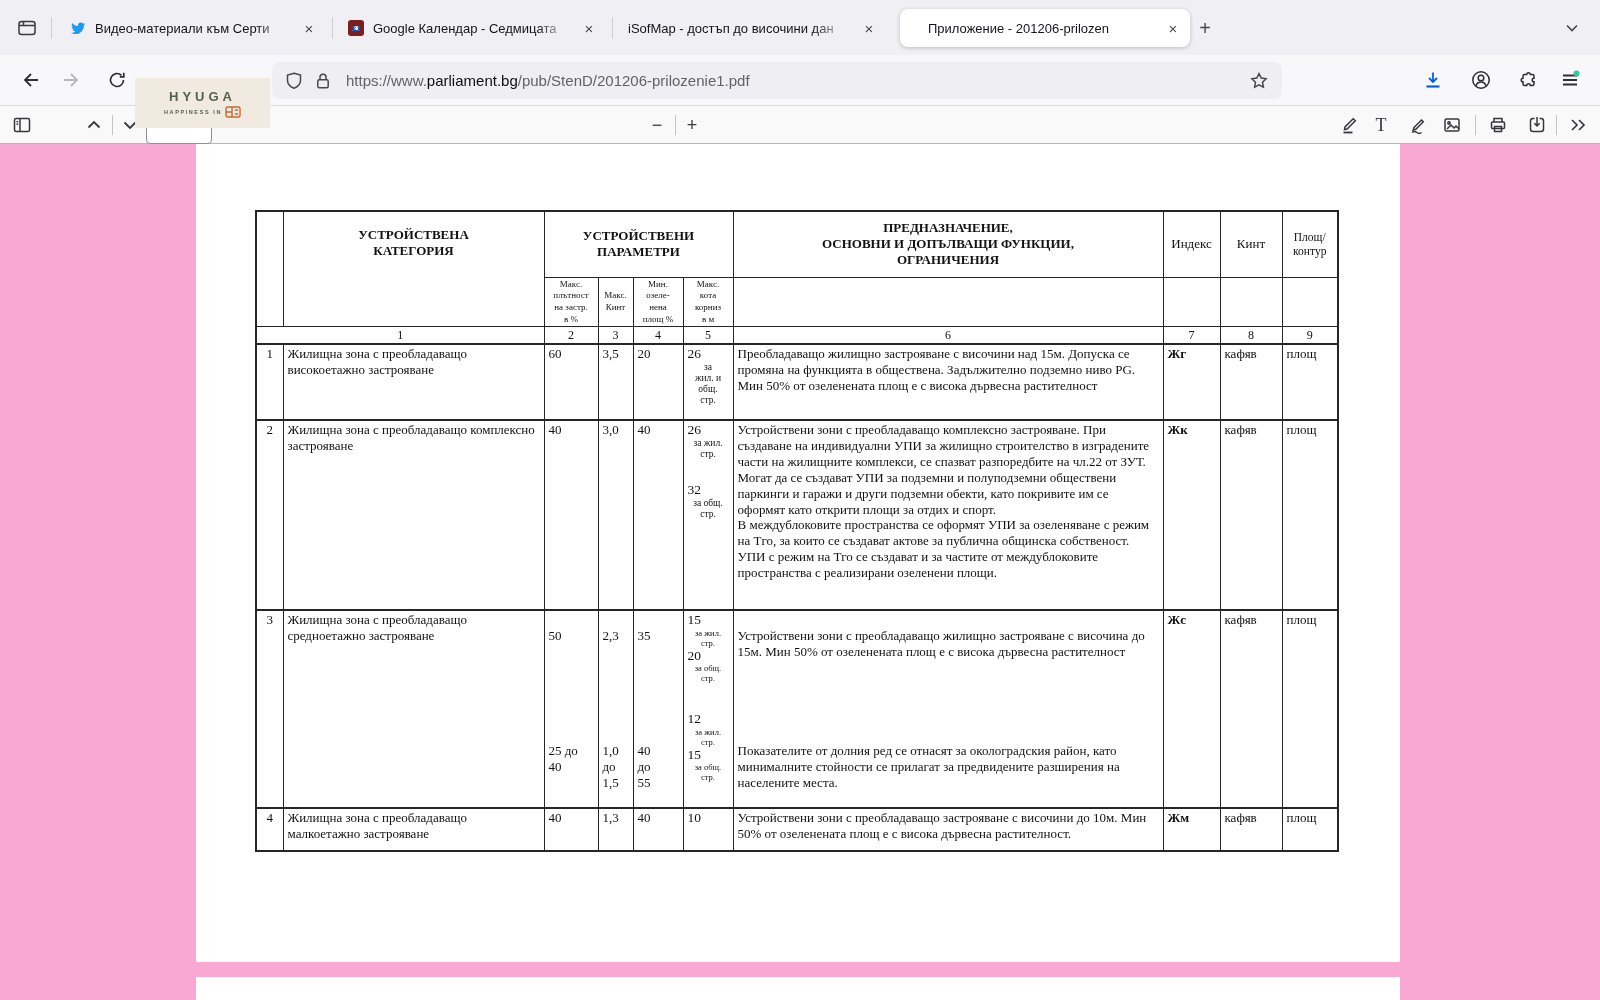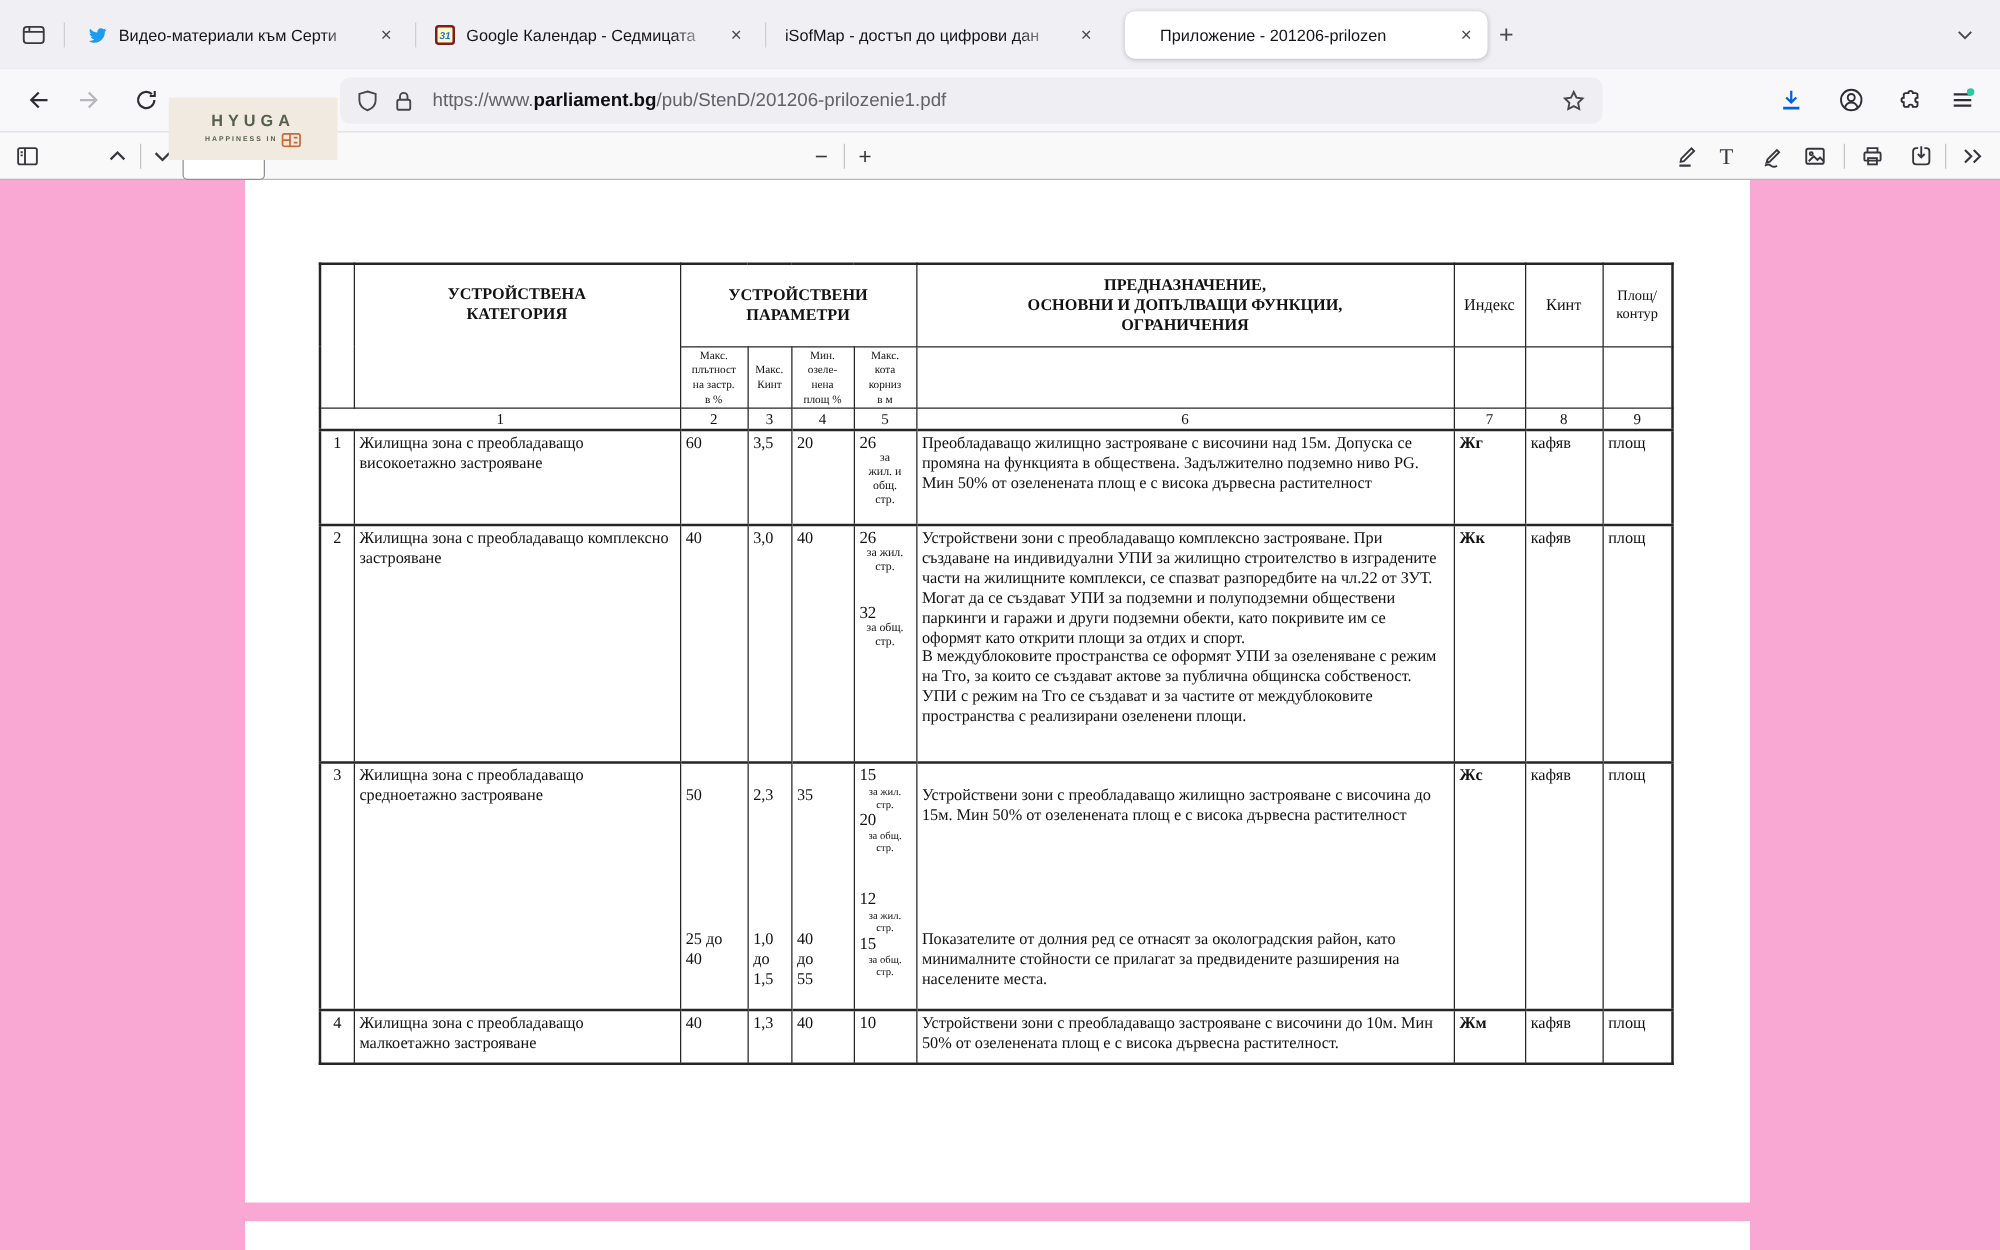--- a/index.html
+++ b/index.html
@@ -13,35 +13,35 @@
   .tabsep { position:absolute; top:18px; width:1px; height:20px; background:#cfced4; }
   .tab { position:absolute; top:9px; height:38px; display:flex; align-items:center; padding:0 6px 0 10px;
          font-size:13px; color:#15141a; }
   .tab .title { flex:1; white-space:nowrap; overflow:hidden;
                 -webkit-mask-image:linear-gradient(90deg,#000 82%,transparent 98%);
                 mask-image:linear-gradient(90deg,#000 82%,transparent 98%); }
   .tab.active { background:#fff; border-radius:8px; box-shadow:0 1px 4px rgba(0,0,0,.22); }
   .tab .favicon { width:16px; height:16px; margin-right:9px; flex:none; }
   .closex { width:22px; height:22px; margin-left:4px; flex:none; display:flex; align-items:center; justify-content:center;
             font-size:15px; color:#4a4950; border-radius:4px; }
-  .gcal { width:16px; height:16px; background:#fef9c3; border:2px solid #7f1d1d; border-radius:3px;
+  .gcal { width:16px; height:16px; background:#fef9c3; border:6px solid #7f1d1d; border-radius:3px;
           color:#1a73e8; font-size:8px; font-weight:bold; display:flex; align-items:center; justify-content:center;font-style:italic; }
   .newtab { position:absolute; left:1190px; top:13px; width:30px; height:30px; border-radius:6px;
             display:flex; align-items:center; justify-content:center; font-size:20px; color:#4a4950; }
   .alltabs { position:absolute; left:1558px; top:14px; width:28px; height:28px; display:flex; align-items:center; justify-content:center; color:#4a4950; }
 
   
   .navbar { position:absolute; left:0; top:55px; width:1600px; height:51px; background:#f8f7fa; border-bottom:1px solid #dddce1; }
   .navbtn { position:absolute; top:9px; width:32px; height:32px; border-radius:6px; display:flex; align-items:center; justify-content:center; color:#2f2e33; }
   .navbtn.disabled { color:#b7b6bc; }
   .urlbar { position:absolute; left:272px; top:7px; width:1010px; height:37px; background:#efeef2; border-radius:8px;
             display:flex; align-items:center; }
   .urlbar .uicon { flex:none; width:20px; height:20px; margin-left:12px; color:#47464c; }
   .urltext { margin-left:13px; font-size:15px; color:#63626a; white-space:nowrap; overflow:hidden; flex:1; }
-  .urltext b { color:#0f0e12; font-weight:700; }
+  .urltext b { color:#0f0e12; font-weight:400; }
   .starbtn { flex:none; width:20px; height:20px; margin:0 13px 0 8px; color:#47464c; }
 
   
   .pdfbar { position:absolute; left:0; top:106px; width:1600px; height:38px; background:#f9f9fa; border-bottom:1px solid #b9b9bd; }
   .pbtn { position:absolute; top:5px; width:28px; height:28px; display:flex; align-items:center; justify-content:center; color:#38373d; border-radius:3px; }
   .pdiv { position:absolute; top:9px; width:1px; height:20px; background:#c4c3c8; }
   .pageinput { position:absolute; left:146px; top:14px; width:66px; height:24px; background:#fff; border:1px solid #8f8f9d; border-radius:4px;
                font-size:13px; padding:0 6px; color:#1b1b1f; }
   .zoomsel { position:absolute; left:710px; top:5px; width:246px; height:27px; background:#d4d4d8; border-radius:4px;
              display:flex; align-items:center; font-size:13.5px; color:#1b1b1f; padding:0 10px 0 13px; }
@@ -108,21 +108,21 @@
   <div class="tabsep" style="left:332px"></div>
 
   <div class="tab" style="left:338px;width:268px">
     <span class="favicon gcal">31</span>
     <span class="title">Google Календар - Седмицата</span>
     <span class="closex">×</span>
   </div>
   <div class="tabsep" style="left:612px"></div>
 
   <div class="tab" style="left:618px;width:268px">
-    <span class="title">iSofMap - достъп до цифрови дан</span>
+    <span class="title">iSofMap - достъп до височини дан</span>
     <span class="closex">×</span>
   </div>
 
   <div class="tab active" style="left:900px;width:290px;padding-left:28px">
     <span class="title">Приложение - 201206-prilozen</span>
     <span class="closex">×</span>
   </div>
 
   <div class="newtab">+</div>
   <div class="alltabs">

